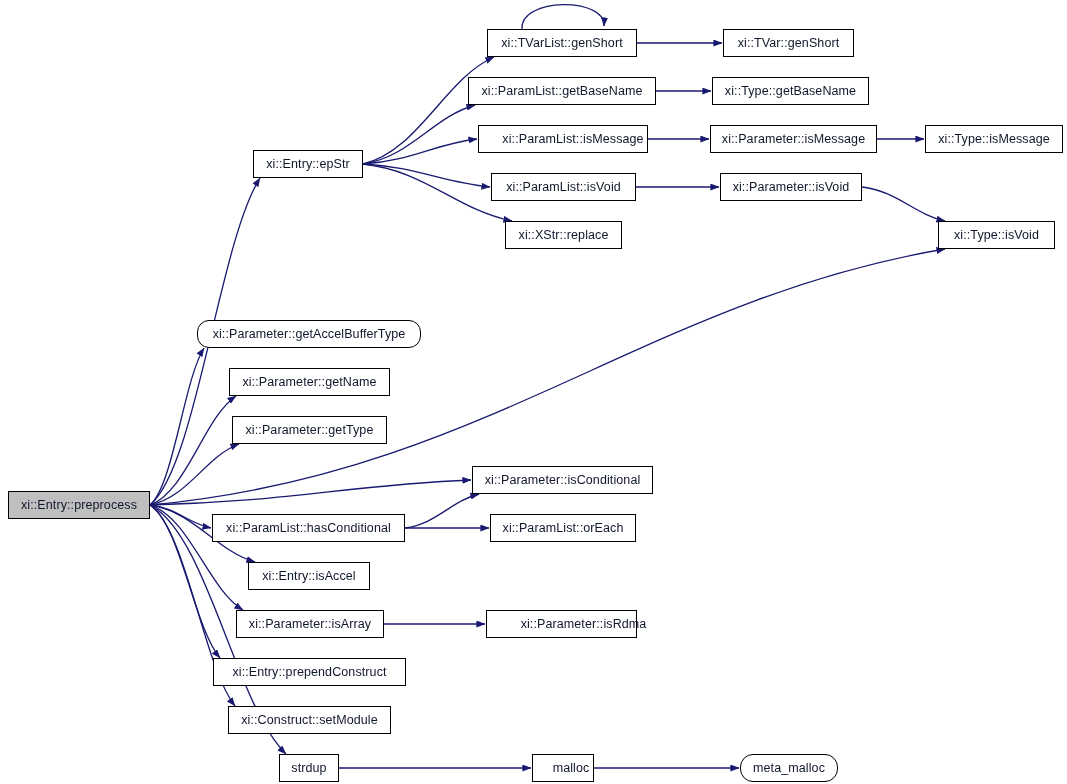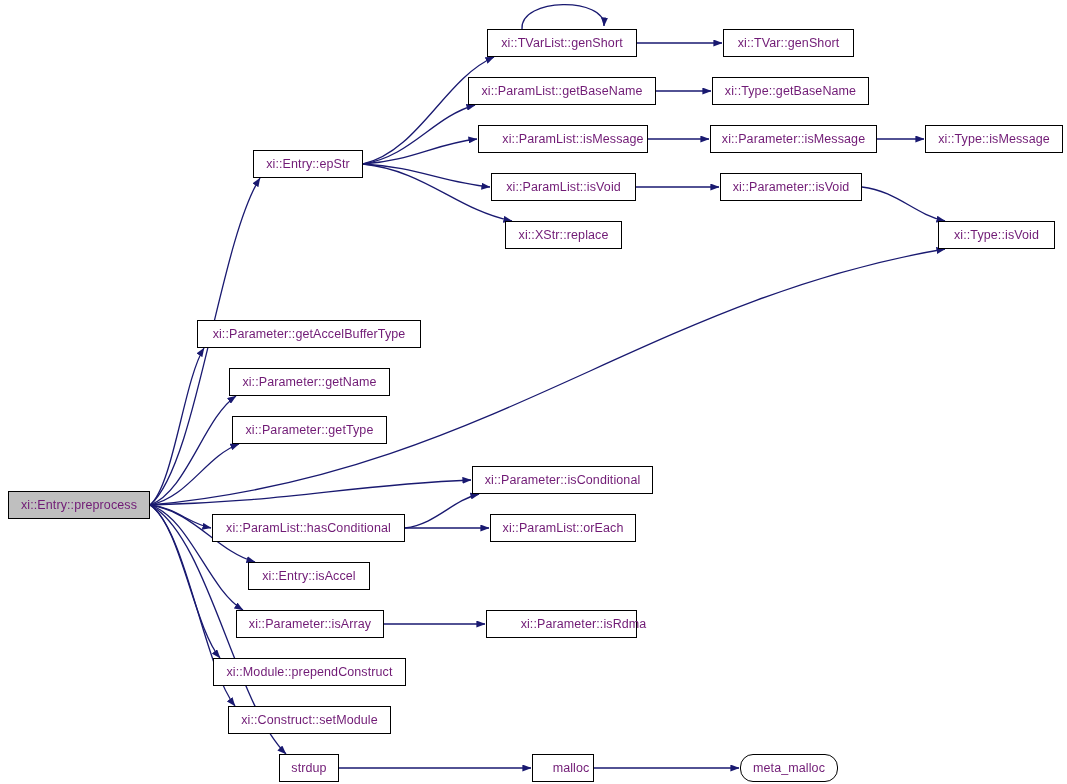--- a/index.html
+++ b/index.html
@@ -13,21 +13,21 @@
   }
   svg#edges{
     position:absolute;left:0;top:0;width:1067px;height:784px;
     pointer-events:none;
   }
   .node{
     position:absolute;
     box-sizing:border-box;
     border:1px solid #000000;
     background:#ffffff;
-    color:#701a75;
+    color:#0f172a;
     font-size:12.5px;
     line-height:1;
     display:flex;
     align-items:center;
     justify-content:center;
     white-space:nowrap;
     letter-spacing:0.1px;
     z-index:2;
   }
   .node.highlight{
@@ -109,21 +109,21 @@
       </div>
       <div class="node" style="left: 720px; top: 173px; width: 142px; height: 28px;">
         <span>xi::Parameter::isVoid</span>
       </div>
       <div class="node" style="left: 938px; top: 221px; width: 117px; height: 28px;">
         <span>xi::Type::isVoid</span>
       </div>
       <div class="node" style="left: 505px; top: 221px; width: 117px; height: 28px;">
         <span>xi::XStr::replace</span>
       </div>
-      <div class="node" style="left: 197px; top: 320px; width: 224px; height: 28px;">
+      <div class="node" style="left: 197px; top: 320px; width: 224px; height: 28px; border-radius: 12px;">
         <span>xi::Parameter::getAccelBufferType</span>
       </div>
       <div class="node" style="left: 229px; top: 368px; width: 161px; height: 28px;">
         <span>xi::Parameter::getName</span>
       </div>
       <div class="node" style="left: 232px; top: 416px; width: 155px; height: 28px;">
         <span>xi::Parameter::getType</span>
       </div>
       <div class="node" style="left: 472px; top: 466px; width: 181px; height: 28px;">
         <span>xi::Parameter::isConditional</span>
@@ -137,21 +137,21 @@
       <div class="node" style="left: 248px; top: 562px; width: 122px; height: 28px;">
         <span>xi::Entry::isAccel</span>
       </div>
       <div class="node" style="left: 236px; top: 610px; width: 148px; height: 28px;">
         <span>xi::Parameter::isArray</span>
       </div>
       <div class="node" style="left: 486px; top: 610px; width: 151px; height: 28px; padding-left: 44px;">
         <span>xi::Parameter::isRdma</span>
       </div>
       <div class="node" style="left: 213px; top: 658px; width: 193px; height: 28px;">
-        <span>xi::Module::prependConstruct</span>
+        <span>xi::Entry::prependConstruct</span>
       </div>
       <div class="node" style="left: 228px; top: 706px; width: 163px; height: 28px;">
         <span>xi::Construct::setModule</span>
       </div>
       <div class="node" style="left: 279px; top: 754px; width: 60px; height: 28px;">
         <span>strdup</span>
       </div>
       <div class="node" style="left: 532px; top: 754px; width: 62px; height: 28px; padding-left: 16px;">
         <span>malloc</span>
       </div>

